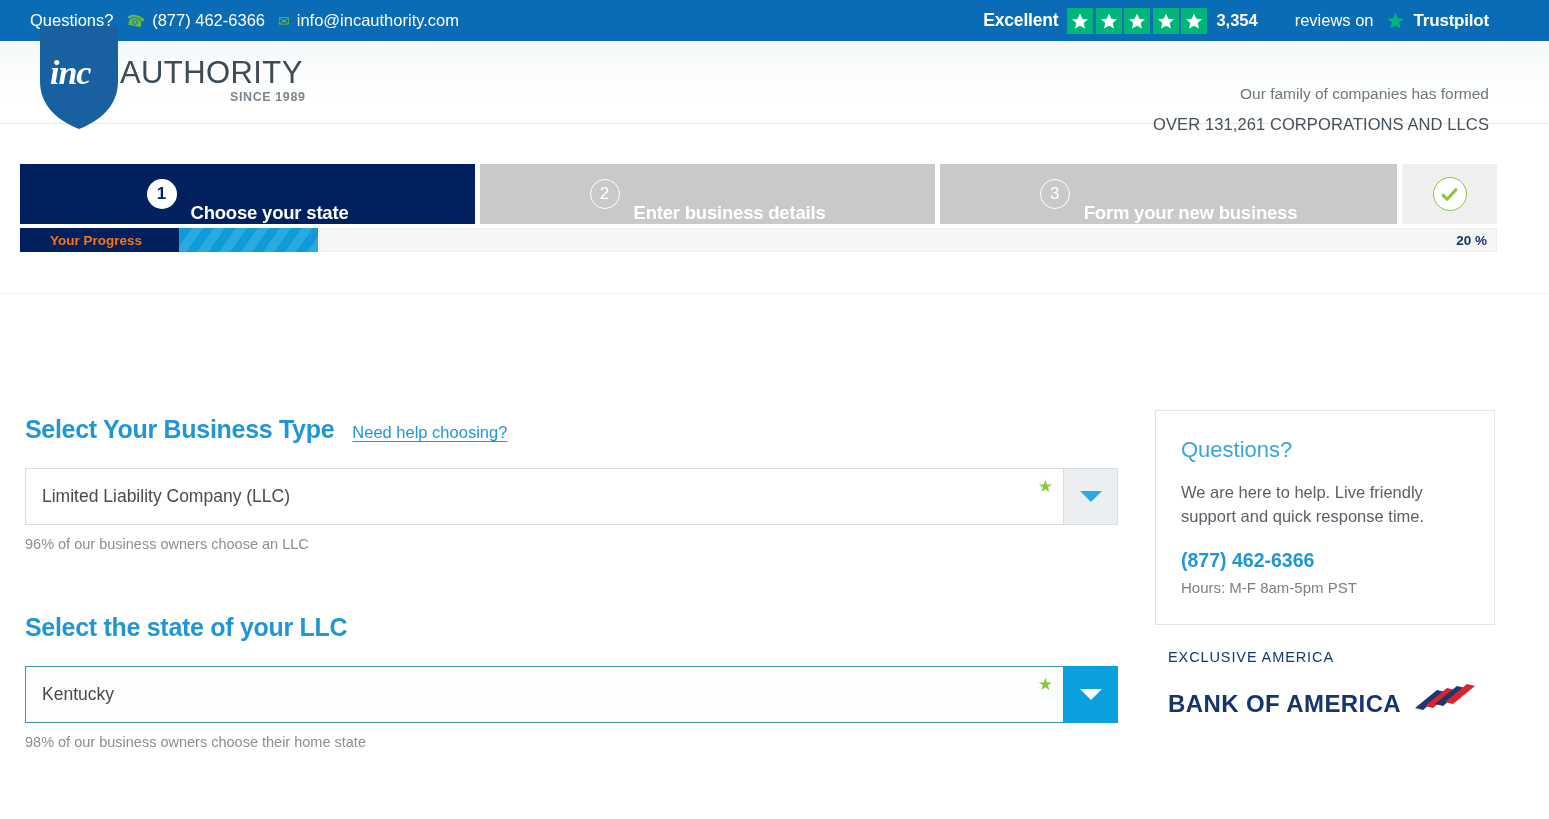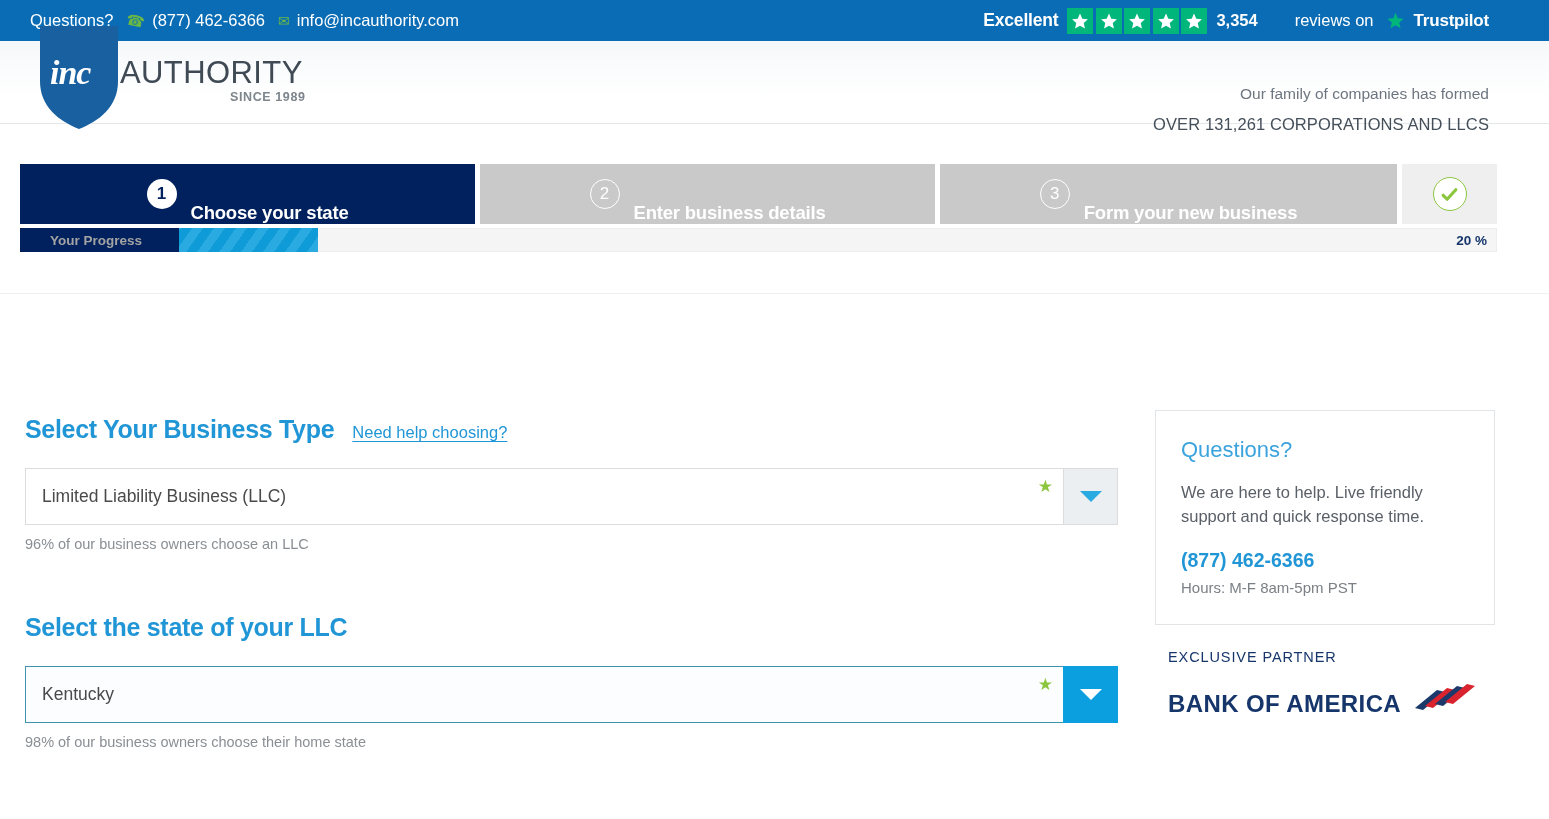--- a/index.html
+++ b/index.html
@@ -96,21 +96,21 @@
     border: 1.5px solid #8cc63f; background: #ffffff;
     display: flex; align-items: center; justify-content: center;
   }
   .check-circle svg { width: 19px; height: 19px; }
 
   
   .progress-row { position: absolute; top: 228px; left: 20px; width: 1477px; height: 24px; }
   .progress-track { position: absolute; inset: 0; background: #f5f5f5; border: 1px solid #ededed; }
   .progress-label {
     position: absolute; left: 0; top: 0; width: 159px; height: 24px;
-    background: #00215e; color: #a3a3a3;
+    background: #00215e; color: #f97316;
     display: flex; align-items: center; padding-left: 30px;
     font-size: 13.5px; font-weight: bold;
   }
   .progress-fill {
     position: absolute; left: 159px; top: 0; width: 139px; height: 24px;
     background: repeating-linear-gradient(-55deg, #29abe2 0px, #29abe2 9px, #0f9bd8 9px, #0f9bd8 18px);
   }
   .progress-pct {
     position: absolute; right: 10px; top: 0; height: 24px;
     display: flex; align-items: center;
@@ -270,21 +270,21 @@
 
 <div class="main">
 
   <div class="field-group group-type">
     <div class="field-head">
       <span class="field-title">Select Your Business Type</span>
       <a class="help-link" href="#">Need help choosing?</a>
     </div>
     <div class="select-shell shell-idle">
       <div class="select-box">
-        <span>Limited Liability Business (LLC)</span>
+        <span>Limited Liability Company (LLC)</span>
         <span class="star-badge">★</span>
       </div>
       <div class="select-arrow">
         <span class="arrow-tri"></span>
       </div>
     </div>
     <div class="field-note">96% of our business owners choose an LLC</div>
   </div>
 
   <div class="field-group group-state">
@@ -310,21 +310,21 @@
 <div class="sidebar">
   <div class="help-card">
     <div class="help-title">Questions?</div>
     <div class="help-body">We are here to help. Live friendly support and quick response time.</div>
     <a class="help-phone" href="#">(877) 462-6366</a>
     <div class="help-hours">Hours: M-F 8am-5pm PST</div>
   </div>
 
   <div class="partner">
     <div class="partner-text">
-      <div class="partner-eyebrow">EXCLUSIVE PARTNER</div>
+      <div class="partner-eyebrow">EXCLUSIVE AMERICA</div>
       <div class="partner-name">BANK OF AMERICA</div>
     </div>
     <svg class="boa-flag" viewBox="0 0 64 32">
       <path fill="#1b3a6b" d="M4 26 L26 8 L34 10 L12 28 Z"></path>
       <path fill="#d9232e" d="M14 24 L36 6 L44 8 L22 26 Z"></path>
       <path fill="#1b3a6b" d="M24 22 L46 4 L54 6 L32 24 Z"></path>
       <path fill="#d9232e" d="M34 20 L56 2 L64 4 L42 22 Z"></path>
     </svg>
   </div>
 </div>

